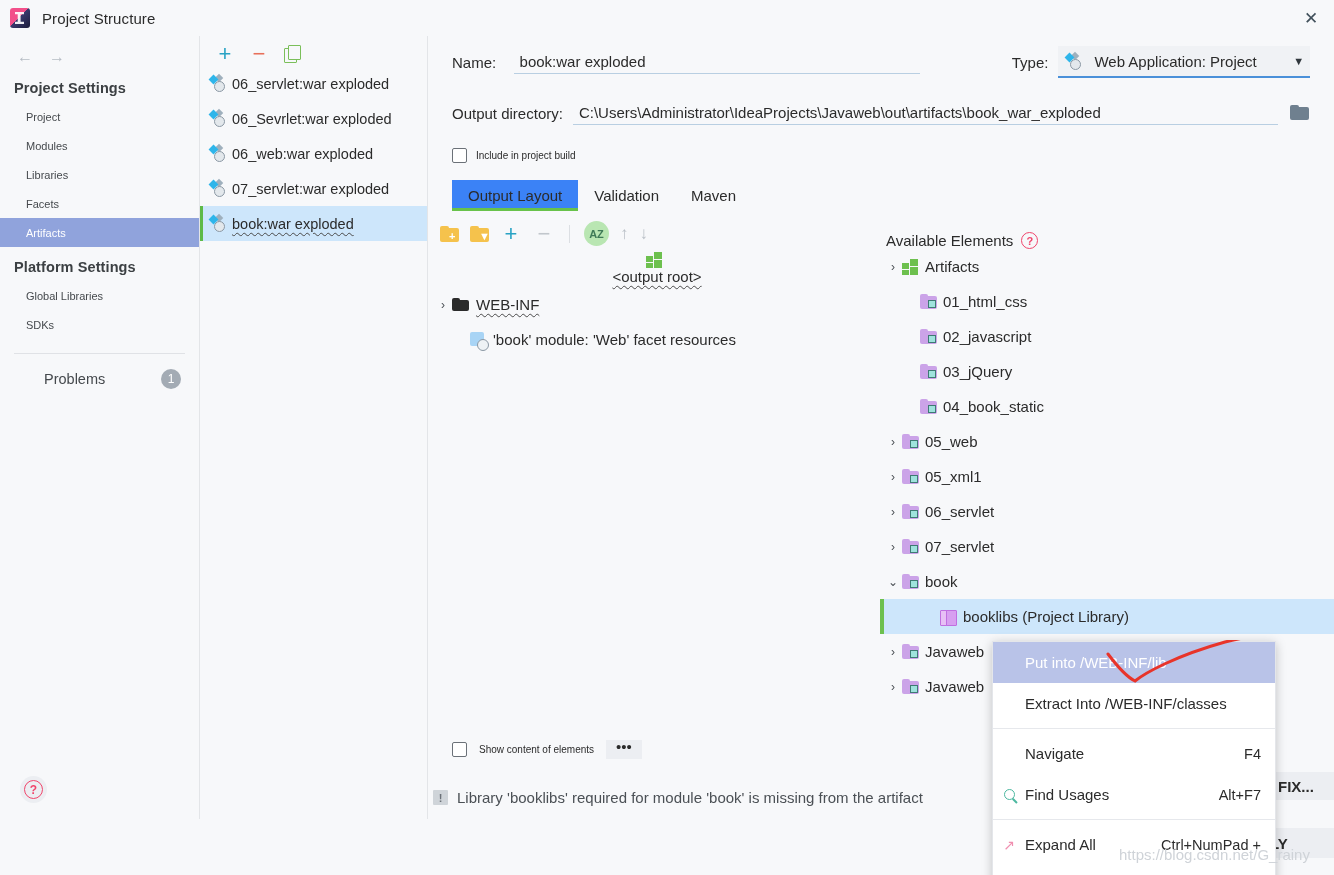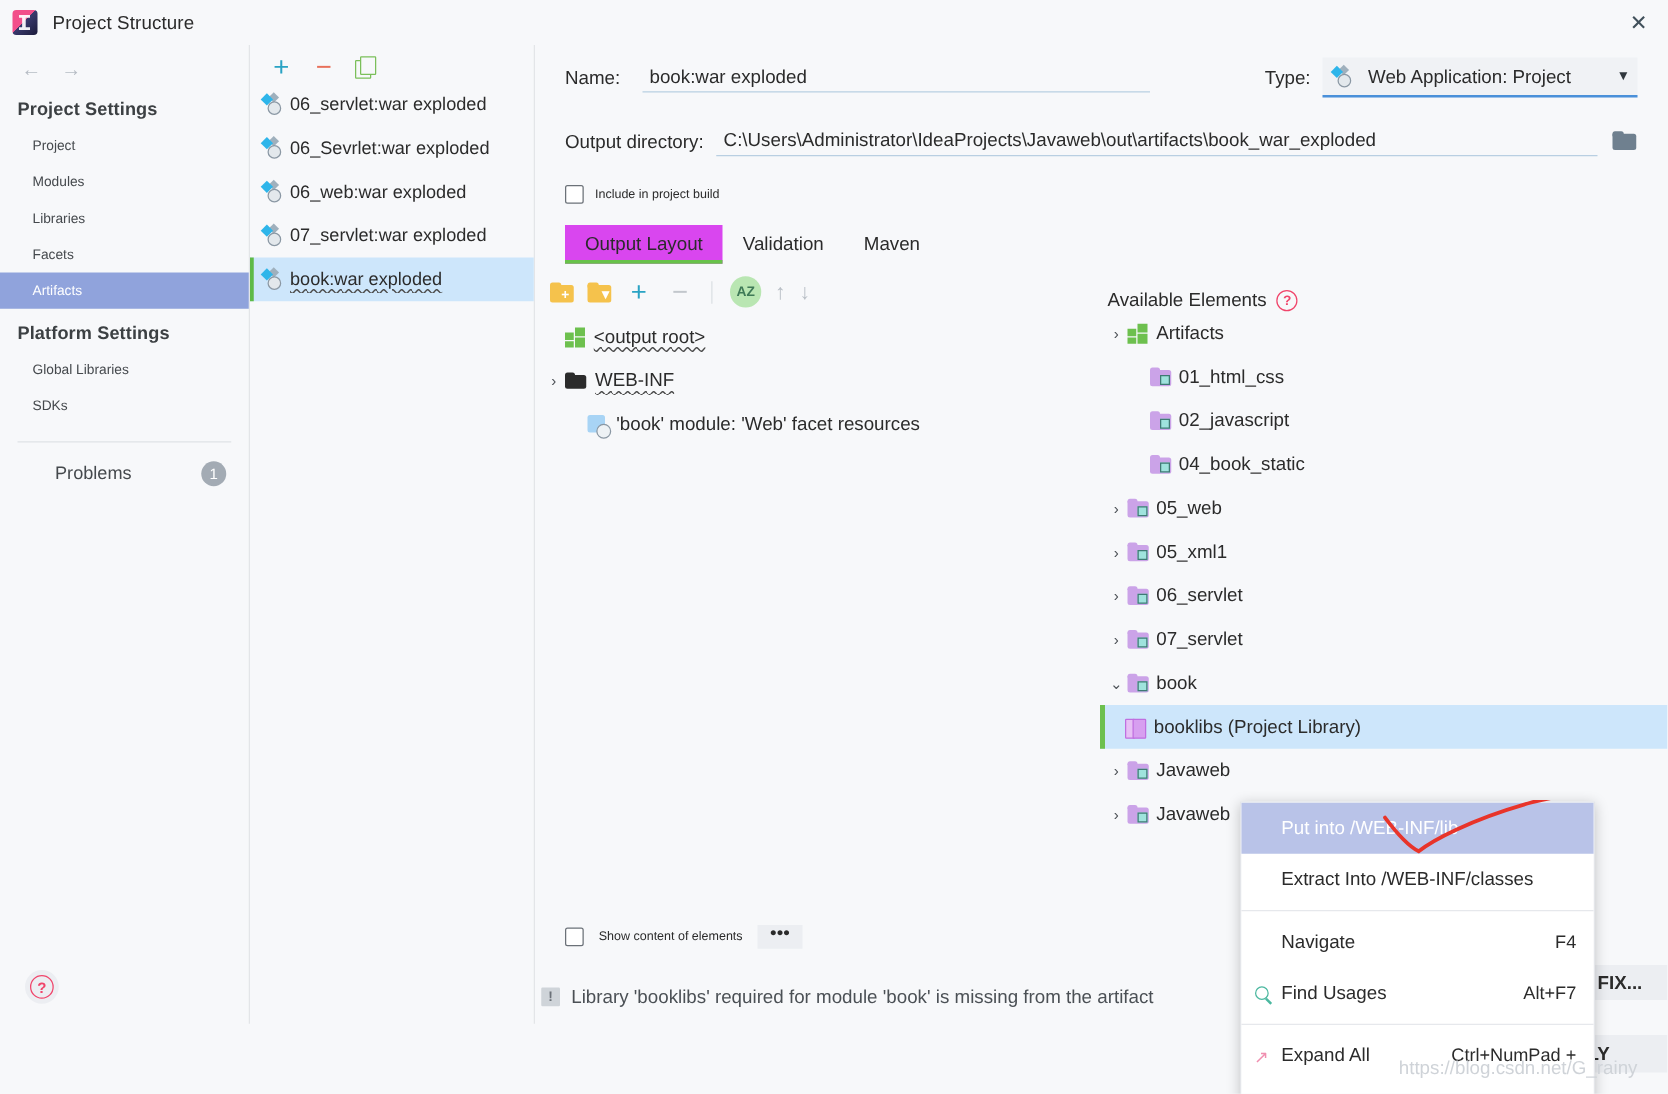--- a/index.html
+++ b/index.html
@@ -121,21 +121,21 @@
                         background:#6f808f; border-radius:0 2px 2px 2px; }
   .folder-ico::after  { content:""; position:absolute; left:0; top:0; width:9px; height:4px;
                         background:#6f808f; border-radius:2px 2px 0 0; }
 
   .checkbox-row { display: flex; align-items: center; gap: 9px; padding: 0 24px; }
   .cbox { width: 15px; height: 15px; border: 1.6px solid #6b7178; background:#fff; border-radius:2px; cursor:pointer; flex:none; }
   .cbox-label { font-size: 10px; color: #2b2b2b; }
 
   .tabs { display: flex; align-items: flex-end; padding-left: 24px; gap: 0; }
   .tab { font-size: 15px; color: #2b2b2b; padding: 7px 16px 7px 16px; cursor: pointer; position: relative; }
-  .tab.active { background: #d946ef; }
+  .tab.active { background: #3b82f6; }
   .tab.active::after { content:""; position:absolute; left:0; right:0; bottom:0; height:3px; background:#68c24a; }
 
   .panel-toolbar { display: flex; align-items: center; gap: 11px; padding: 8px 0 0 12px; }
   .ico-folder-plus, .ico-folder-arrow {
     width: 19px; height: 16px; position: relative;
   }
   .ico-folder-plus::before, .ico-folder-arrow::before {
     content:""; position:absolute; left:0; top:2px; width:19px; height:14px;
     background:#f5c24c; border-radius:0 2px 2px 2px;
   }
@@ -380,21 +380,21 @@
             </span>
           <span class="tb-icon plus-ico">+</span>
           <span class="tb-icon" style="color:#c2c7cc;font-size:22px;line-height:1;">−</span>
           <span class="tb-sep"></span>
           <span class="az-btn">AZ</span>
           <span class="arrow-btn">↑</span>
           <span class="arrow-btn">↓</span>
         </div>
 
         <div class="tree">
-          <div class="tree-row" style="padding-left:6px;">
+          <div class="tree-row" style="padding-left:6px;flex-direction:column;">
             <span class="chev"></span>
             <span class="art-green-ico">
                 <i></i>
                 <i></i>
                 <i></i>
                 <i></i>
               </span>
             <span class="wavy">&lt;output root&gt;</span>
           </div>
           <div class="tree-row" style="padding-left:6px;">
@@ -439,20 +439,27 @@
             <span class="mod-ico">
                 <span class="sq"></span>
               </span>
             <span>02_javascript</span>
           </div>
           <div class="avail-row" style="padding-left:22px;">
             <span class="chev"></span>
             <span class="mod-ico">
                 <span class="sq"></span>
               </span>
+            <span>03_jQuery</span>
+          </div>
+          <div class="avail-row" style="padding-left:22px;">
+            <span class="chev"></span>
+            <span class="mod-ico">
+                <span class="sq"></span>
+              </span>
             <span>04_book_static</span>
           </div>
           <div class="avail-row" style="padding-left:4px;">
             <span class="chev">›</span>
             <span class="mod-ico">
                 <span class="sq"></span>
               </span>
             <span>05_web</span>
           </div>
           <div class="avail-row" style="padding-left:4px;">
@@ -476,21 +483,21 @@
               </span>
             <span>07_servlet</span>
           </div>
           <div class="avail-row" style="padding-left:4px;">
             <span class="chev">⌄</span>
             <span class="mod-ico">
                 <span class="sq"></span>
               </span>
             <span>book</span>
           </div>
-          <div class="avail-row selected" style="padding-left:20px;align-items:center;">
+          <div class="avail-row selected" style="padding-left:60px;align-items:center;">
             <span class="lib-ico"></span>
             <span>booklibs (Project Library)</span>
           </div>
           <div class="avail-row" style="padding-left:4px;">
             <span class="chev">›</span>
             <span class="mod-ico">
                 <span class="sq"></span>
               </span>
             <span>Javaweb</span>
           </div>

